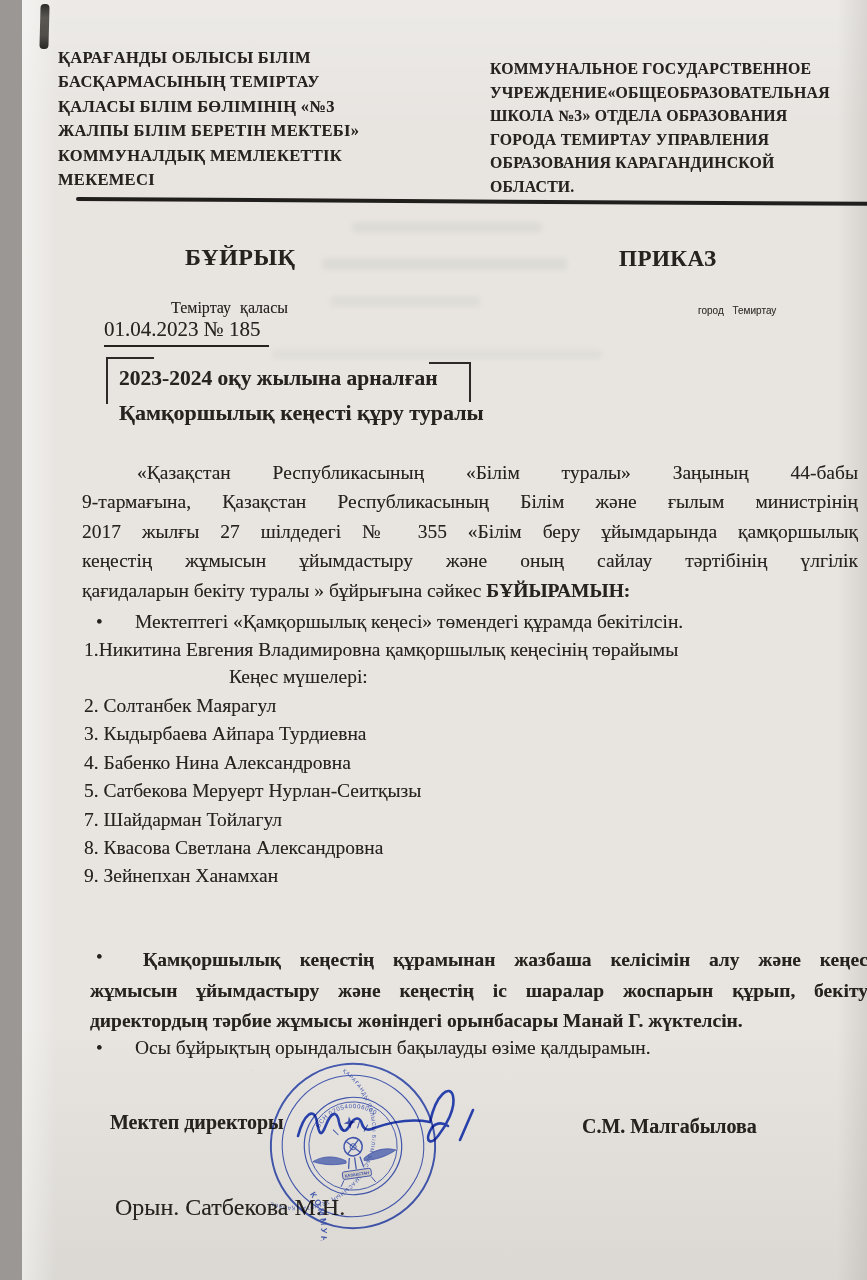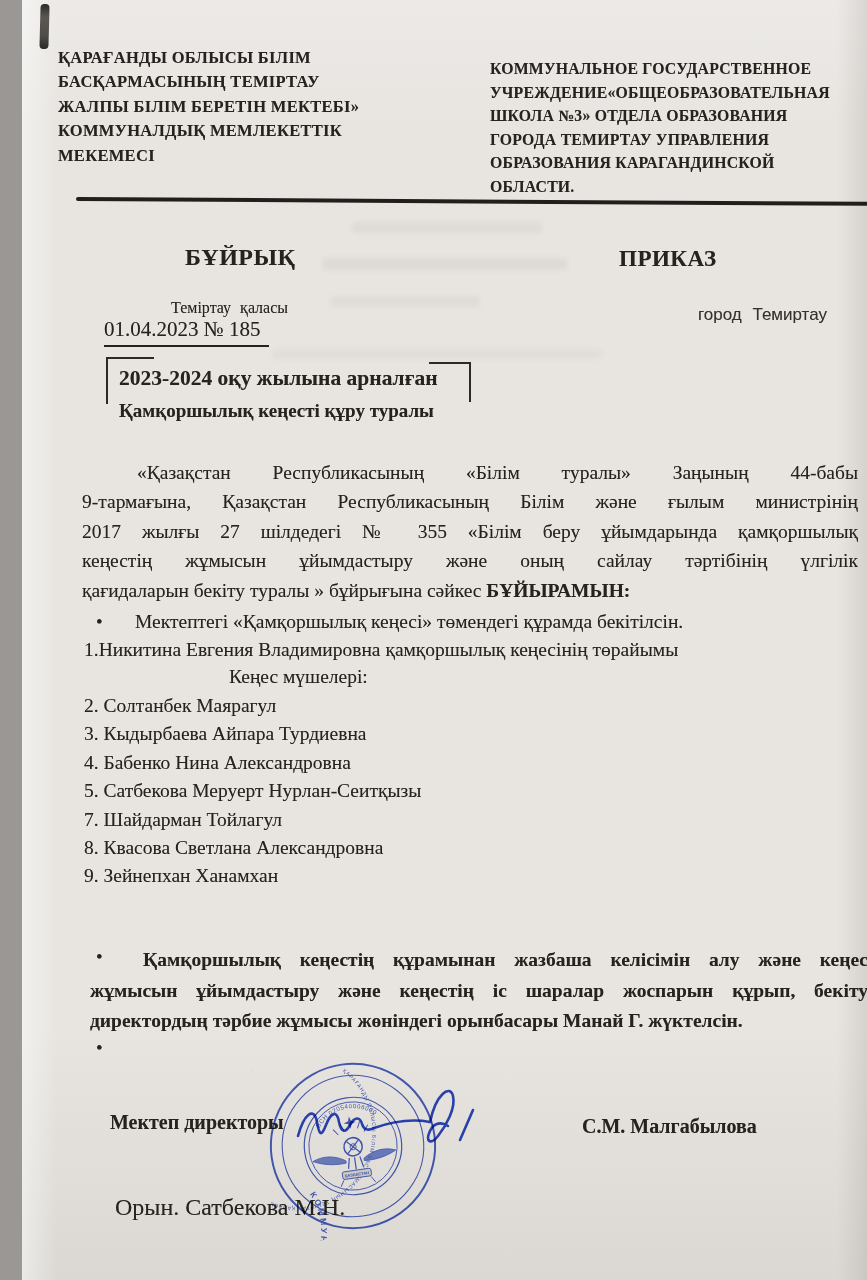--- a/index.html
+++ b/index.html
@@ -24,28 +24,28 @@
   
   .lh-left{left:36px;top:46px;width:404px;font-weight:bold;font-size:16.5px;line-height:24.4px;letter-spacing:.3px;}
   .lh-right{left:468px;top:57px;width:394px;font-weight:bold;font-size:15.8px;line-height:23.6px;letter-spacing:.2px;}
   .rule{left:54px;top:197px;width:806px;height:3.5px;background:#211f1d;transform:rotate(.35deg);transform-origin:left center;border-radius:2px;}
 
   
   .order-title{font-weight:bold;letter-spacing:.5px;}
   .kaz-title{left:163px;top:244px;font-size:24px;}
   .rus-title{left:597px;top:246px;font-size:23px;}
   .kaz-place{left:149px;top:299px;font-size:16px;word-spacing:5px;}
-  .rus-place{left:676px;top:305px;font-size:17px;font-family:"Liberation Sans","DejaVu Sans",sans-serif;word-spacing:6px;color:#35322e;}
+  .rus-place{left:676px;top:305px;font-size:10px;font-family:"Liberation Sans","DejaVu Sans",sans-serif;word-spacing:6px;color:#35322e;}
   .number-line{left:82px;top:317px;font-size:21px;padding:0 8px 3px 0;border-bottom:2.5px solid #26231f;}
 
   
   .bracket-tl{left:84px;top:357px;width:46px;height:45px;border-top:2.5px solid #2c2a27;border-left:2.5px solid #2c2a27;}
   .bracket-tr{left:407px;top:362px;width:40px;height:38px;border-top:2.5px solid #2c2a27;border-right:2.5px solid #2c2a27;}
   .subj1{left:97px;top:366px;font-size:21.5px;font-weight:bold;}
-  .subj2{left:97px;top:400px;font-size:19px;font-weight:bold;}
+  .subj2{left:97px;top:400px;font-size:22px;font-weight:bold;}
 
   
   .body-fs{font-size:19.5px;}
   .preamble{left:60px;top:458px;width:776px;line-height:29.4px;}
   .jline{text-align:justify;text-align-last:justify;-moz-text-align-last:justify;}
   .indent1{padding-left:55px;}
   .bullet{font-size:19px;}
   .b-point1{left:74px;top:611px;}
   .t-point1{left:113px;top:611px;}
   .chair{left:62px;top:639px;}
@@ -74,20 +74,21 @@
 
   <div class="abs ghost" style="left:330px;top:222px;width:190px;height:11px;opacity:.10;"></div>
   <div class="abs ghost" style="left:300px;top:258px;width:245px;height:12px;opacity:.11;"></div>
   <div class="abs ghost" style="left:308px;top:296px;width:150px;height:11px;opacity:.09;"></div>
   <div class="abs ghost" style="left:250px;top:349px;width:330px;height:10px;opacity:.07;"></div>
 
   <header>
     <div class="abs lh-left txt">
       <div>ҚАРАҒАНДЫ ОБЛЫСЫ БІЛІМ</div>
       <div>БАСҚАРМАСЫНЫҢ ТЕМІРТАУ</div>
+      <div>ҚАЛАСЫ БІЛІМ БӨЛІМІНІҢ «№3</div>
       <div>ЖАЛПЫ БІЛІМ БЕРЕТІН МЕКТЕБІ»</div>
       <div>КОММУНАЛДЫҚ МЕМЛЕКЕТТІК</div>
       <div>МЕКЕМЕСІ</div>
     </div>
     <div class="abs lh-right txt">
       <div>КОММУНАЛЬНОЕ ГОСУДАРСТВЕННОЕ</div>
       <div>УЧРЕЖДЕНИЕ«ОБЩЕОБРАЗОВАТЕЛЬНАЯ</div>
       <div>ШКОЛА №3» ОТДЕЛА ОБРАЗОВАНИЯ</div>
       <div>ГОРОДА ТЕМИРТАУ УПРАВЛЕНИЯ</div>
       <div>ОБРАЗОВАНИЯ КАРАГАНДИНСКОЙ</div>
@@ -132,20 +133,21 @@
   </div>
 
   <div class="abs bullet b-point2 txt">•</div>
   <div class="abs point2 body-fs txt">
     <div class="jline l1">Қамқоршылық кеңестің құрамынан жазбаша келісімін алу және кеңес</div>
     <div class="jline">жұмысын ұйымдастыру және кеңестің іс шаралар жоспарын құрып, бекіту</div>
     <div>директордың тәрбие жұмысы жөніндегі орынбасары Манай Г. жүктелсін.</div>
   </div>
 
   <div class="abs bullet b-point3 txt">•</div>
+  <div class="abs t-point3 body-fs txt">Осы бұйрықтың орындалысын бақылауды өзіме қалдырамын.</div>
 
   <div class="abs sig-role txt">Мектеп директоры</div>
   <div class="abs sig-name txt">С.М. Малгабылова</div>
   <div class="abs executor txt">Орын. Сатбекова М.Н.</div>
 
   <div class="abs stamp-wrap">
     <svg width="178" height="178" viewBox="0 0 234 234">
       <defs>
         <path id="outerArc" d="M117,18 A99,99 0 1 1 116.9,17.9"></path>
         <path id="innerArc" d="M52,172 A85,85 0 1 1 51.9,171.8"></path>

